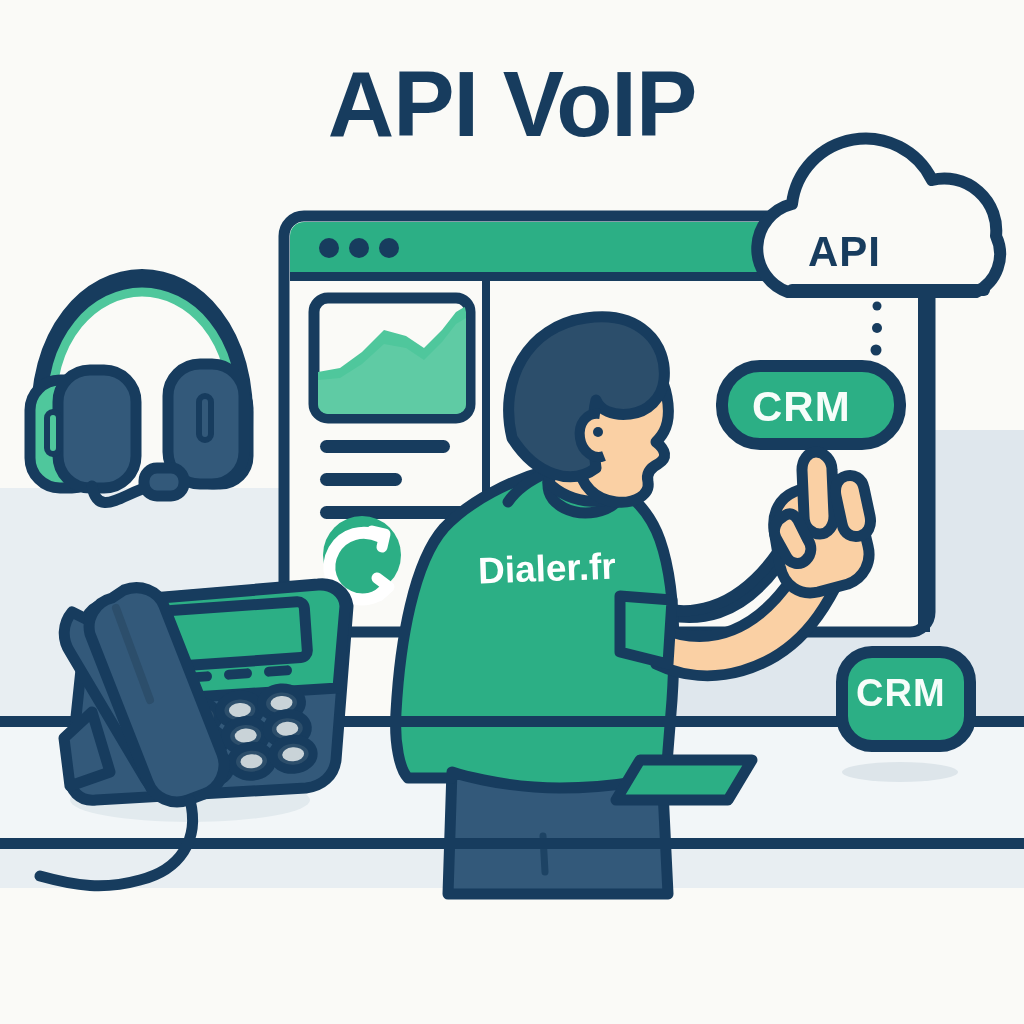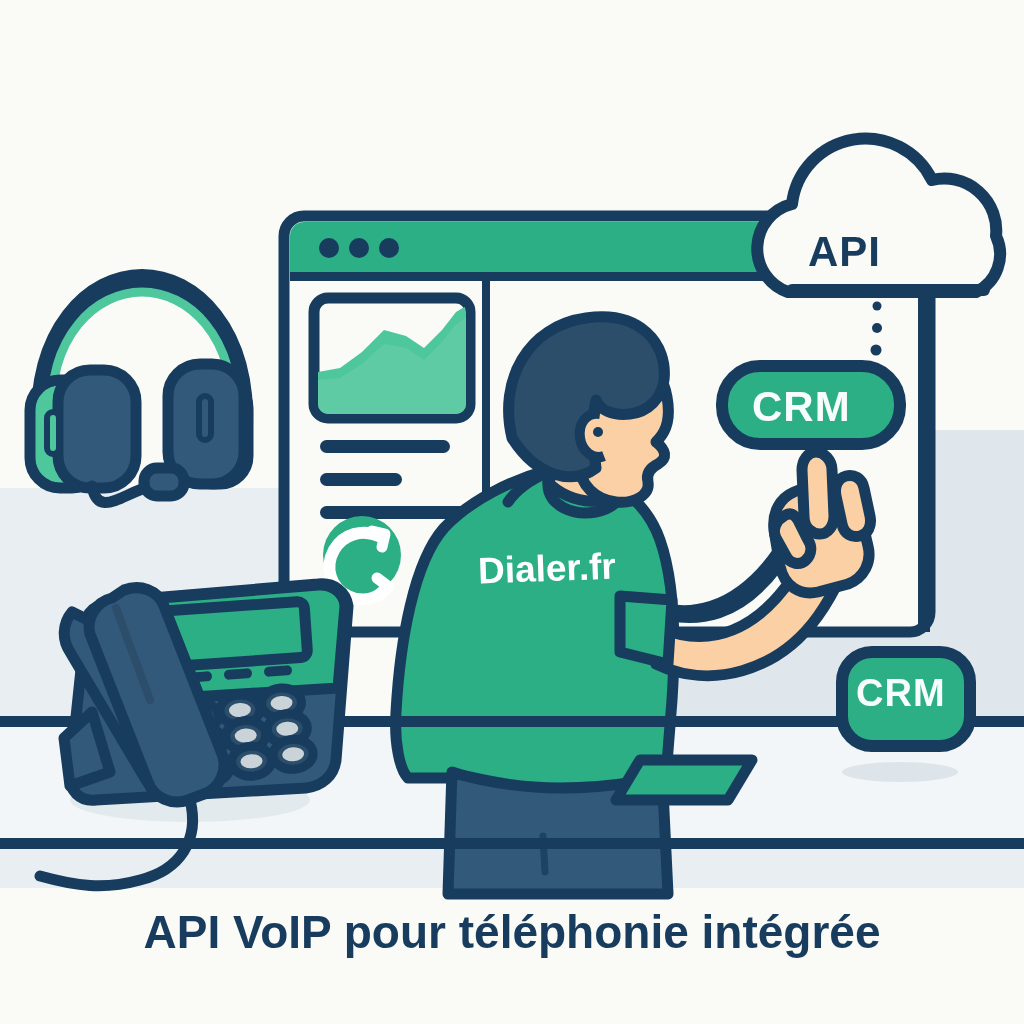--- a/index.html
+++ b/index.html
@@ -309,24 +309,24 @@
                  L 164 606
                  C 158 590 140 584 124 590 Z" fill="#33597A" stroke="#173C5E" stroke-width="11" stroke-linejoin="round"></path>
         <path d="M116 608 L 150 700" fill="none" stroke="#2C4E6B" stroke-width="8" stroke-linecap="round"></path>
 
         <path d="M190 800 C 200 840 180 870 140 880 C 104 890 76 886 40 876" fill="none" stroke="#173C5E" stroke-width="11" stroke-linecap="round"></path>
       </g>
 
     </g>
   </svg>
 
+  <div class="txt" id="title-text">API VoIP</div>
 
   <div class="txt" id="cloud-label">API</div>
 
   <div class="txt" id="crm-primary-label">CRM</div>
 
   <div class="txt" id="crm-secondary-label">CRM</div>
 
   <div class="txt" id="shirt-logo-label">Dialer.fr</div>
 
-  <div class="txt" id="caption-text">API VoIP pour téléphonie intégrée</div>
 
 </div>
 
 </body></html>

